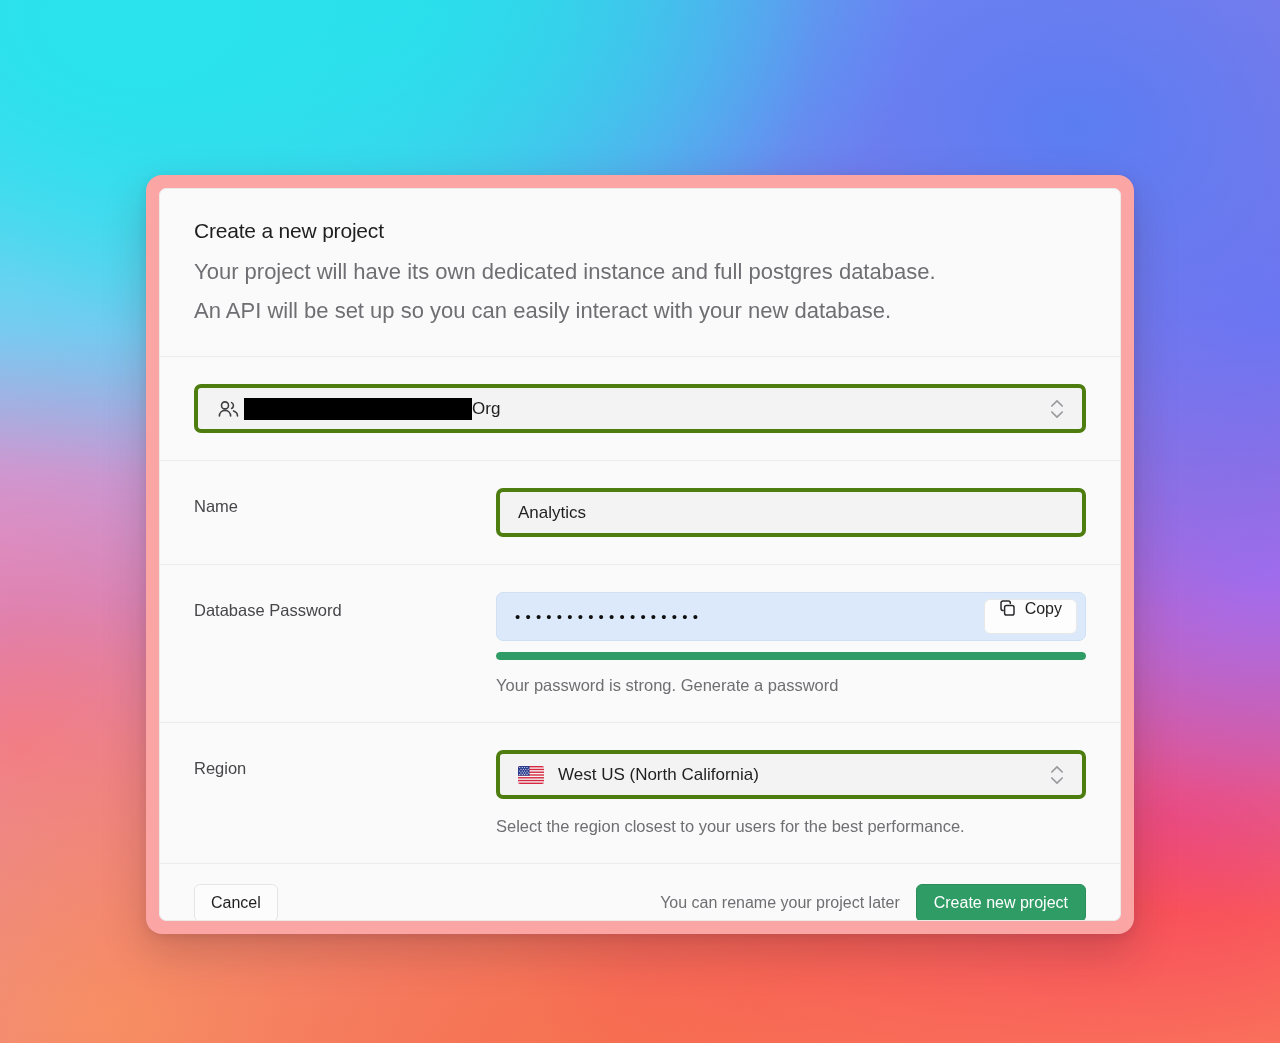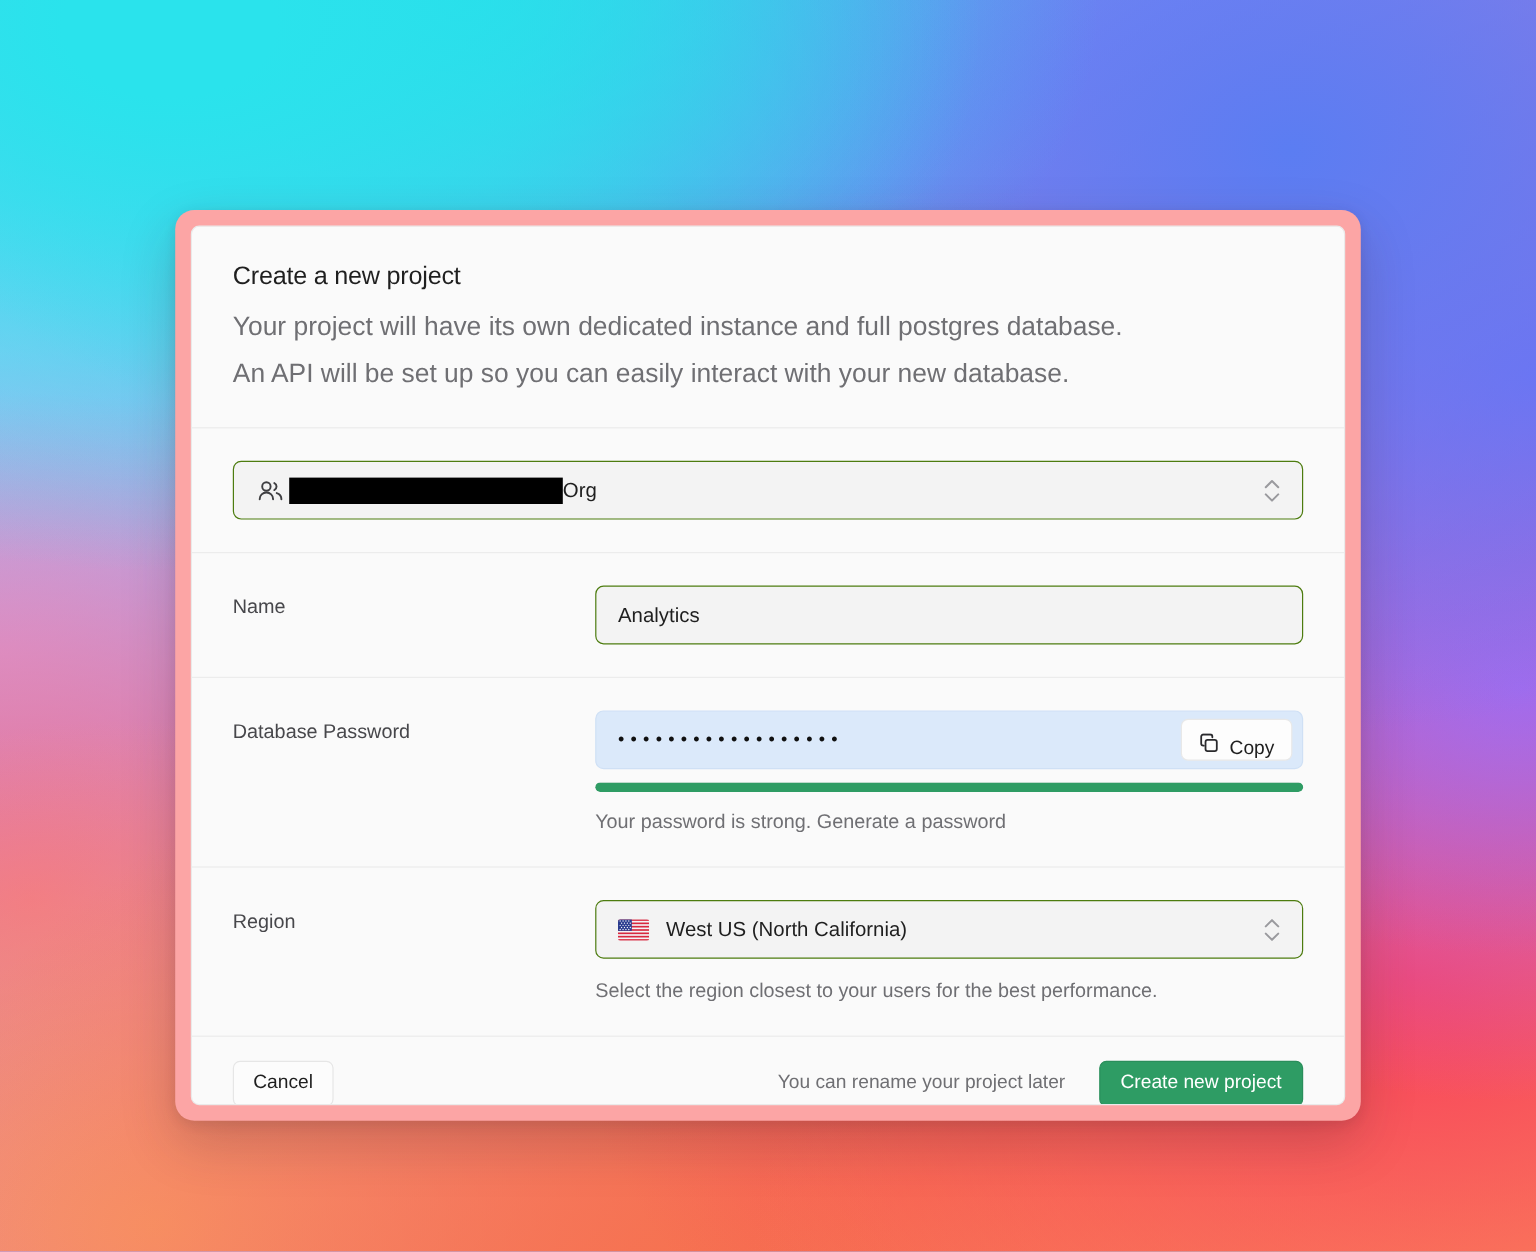--- a/index.html
+++ b/index.html
@@ -96,21 +96,21 @@
     min-width: 0;
   }
 
   
   .control {
     position: relative;
     display: flex;
     align-items: center;
     height: 49px;
     background: #f3f3f3;
-    border: 1px solid #4d7c0f;
+    border: 4px solid #4d7c0f;
     border-radius: 7px;
     padding: 0 14px 0 18px;
     font-size: 17px;
     color: #1f1f1f;
   }
   .control.select { cursor: default; padding-left: 18px; }
 
   .control .value { white-space: nowrap; overflow: hidden; }
 
   .icon-users { flex: 0 0 auto; margin-right: 2px; display: flex; align-items: center; }
@@ -161,21 +161,21 @@
     letter-spacing: 5.2px;
     color: #101010;
     line-height: 1;
     flex: 1 1 auto;
     overflow: hidden;
     white-space: nowrap;
   }
   .copy-btn {
     flex: 0 0 auto;
     display: flex;
-    align-items: flex-end;
+    align-items: flex-start;
     gap: 9px;
     height: 35px;
     padding: 0 14px;
     background: #fdfdfd;
     border: 1px solid #e8e8e8;
     border-radius: 6px;
     font-size: 16px;
     color: #1f1f1f;
     cursor: pointer;
   }
@@ -207,21 +207,21 @@
     font-size: 16.5px;
     color: #6f6f73;
   }
 
   
   .dialog-footer {
     margin-top: auto;
     display: flex;
     align-items: center;
     padding: 20px 34px;
-    gap: 28px;
+    gap: 16px;
   }
   .btn-cancel {
     height: 38px;
     padding: 0 16px;
     background: #fcfcfc;
     border: 1px solid #e6e6e6;
     border-radius: 6px;
     font-size: 16px;
     color: #1f1f1f;
     font-family: "Liberation Sans", sans-serif;

